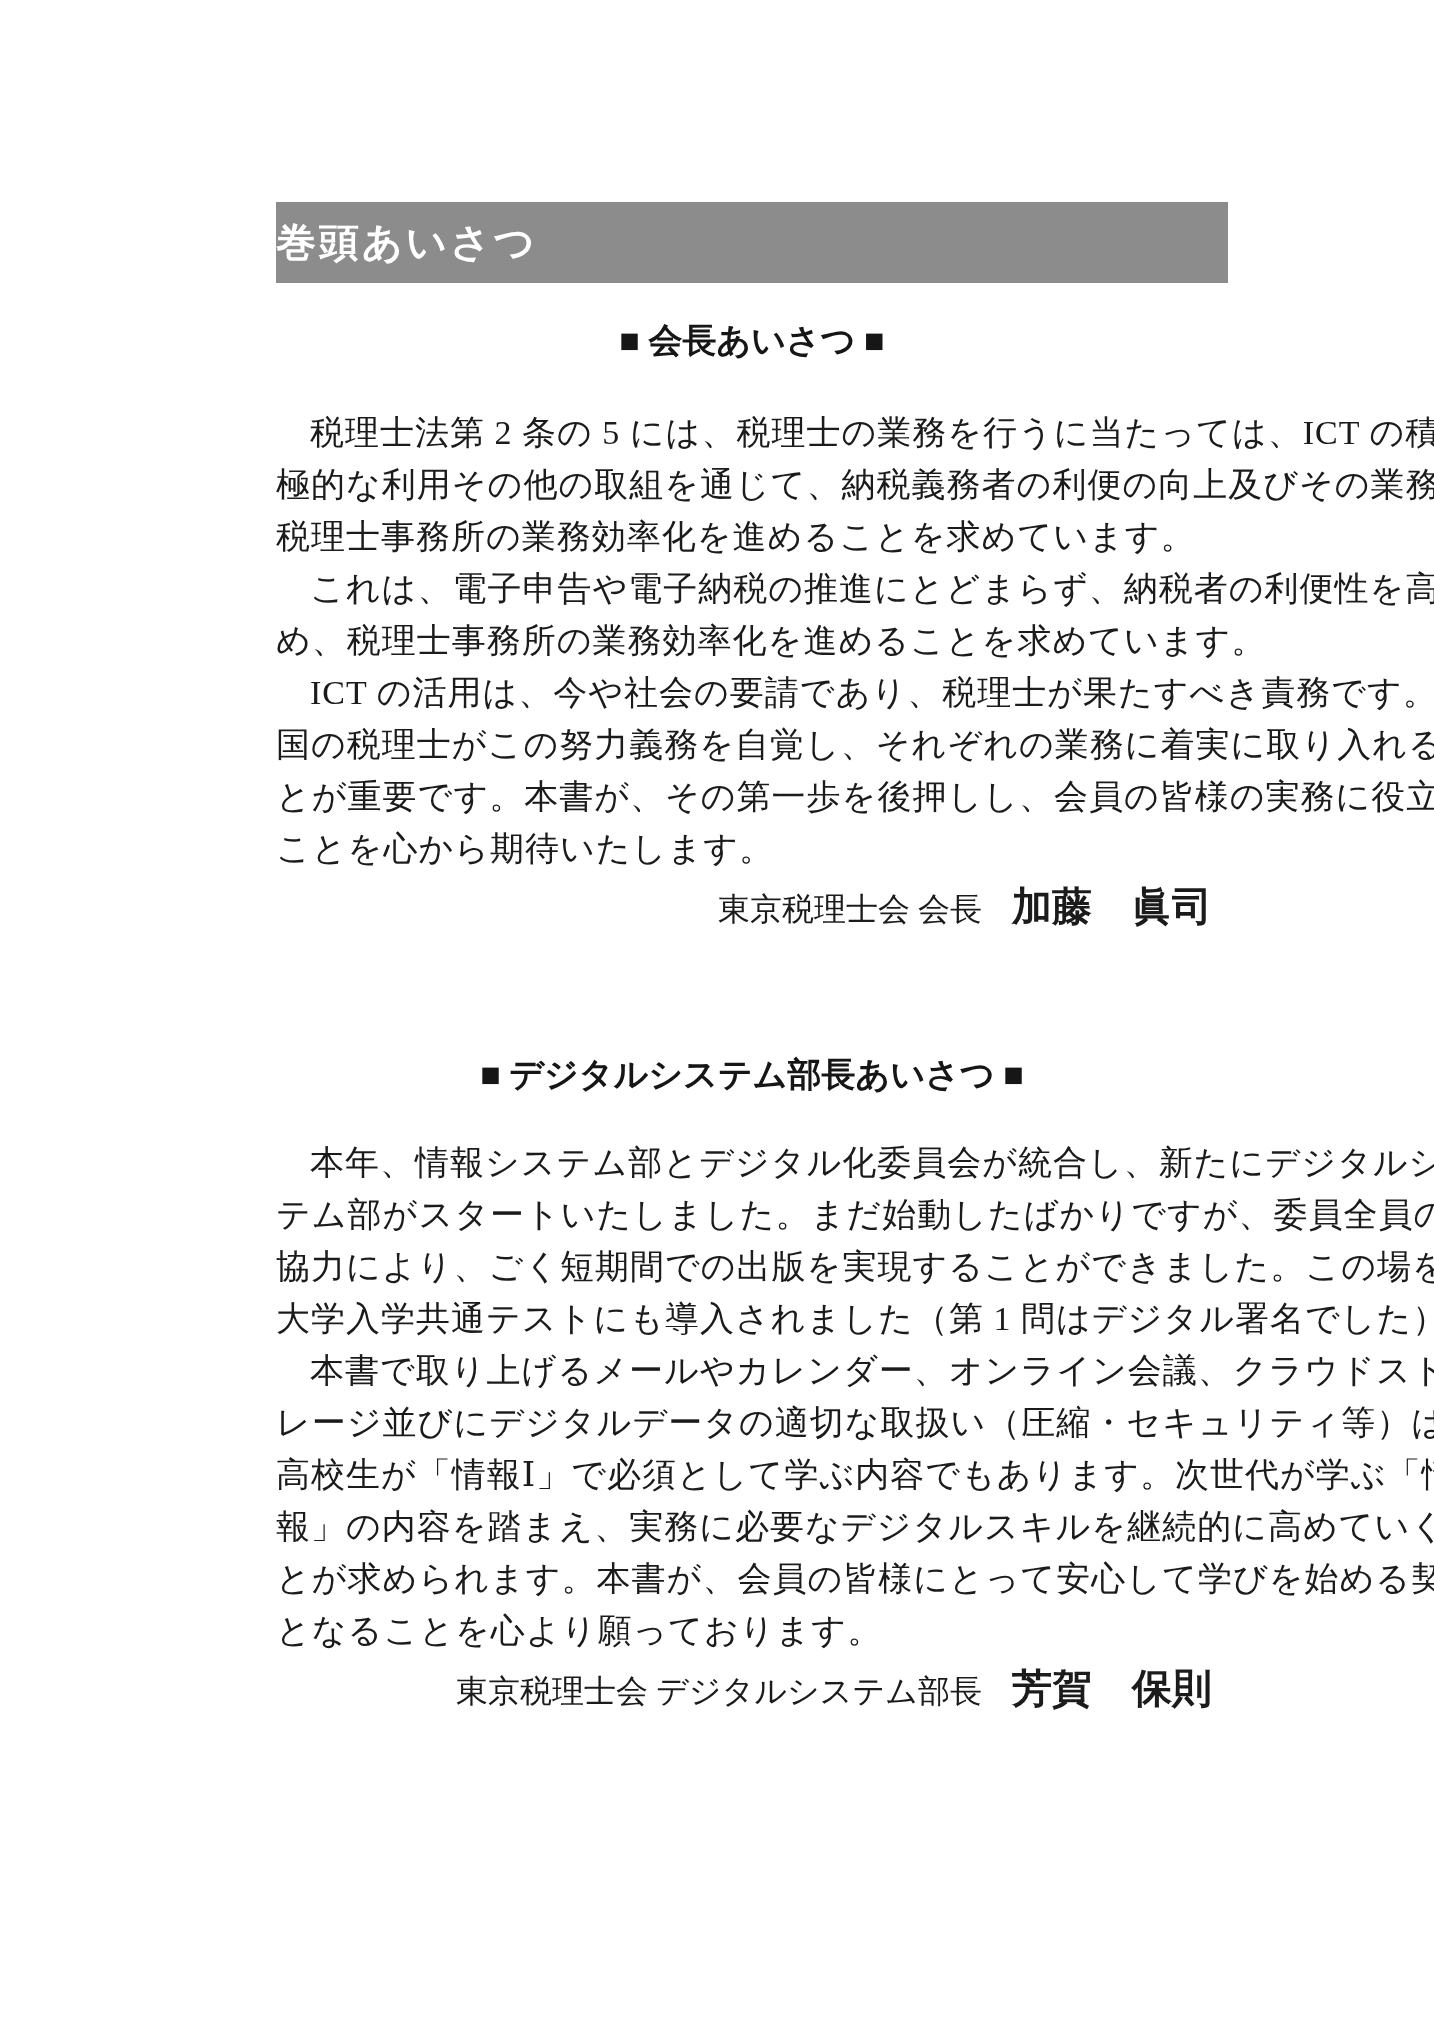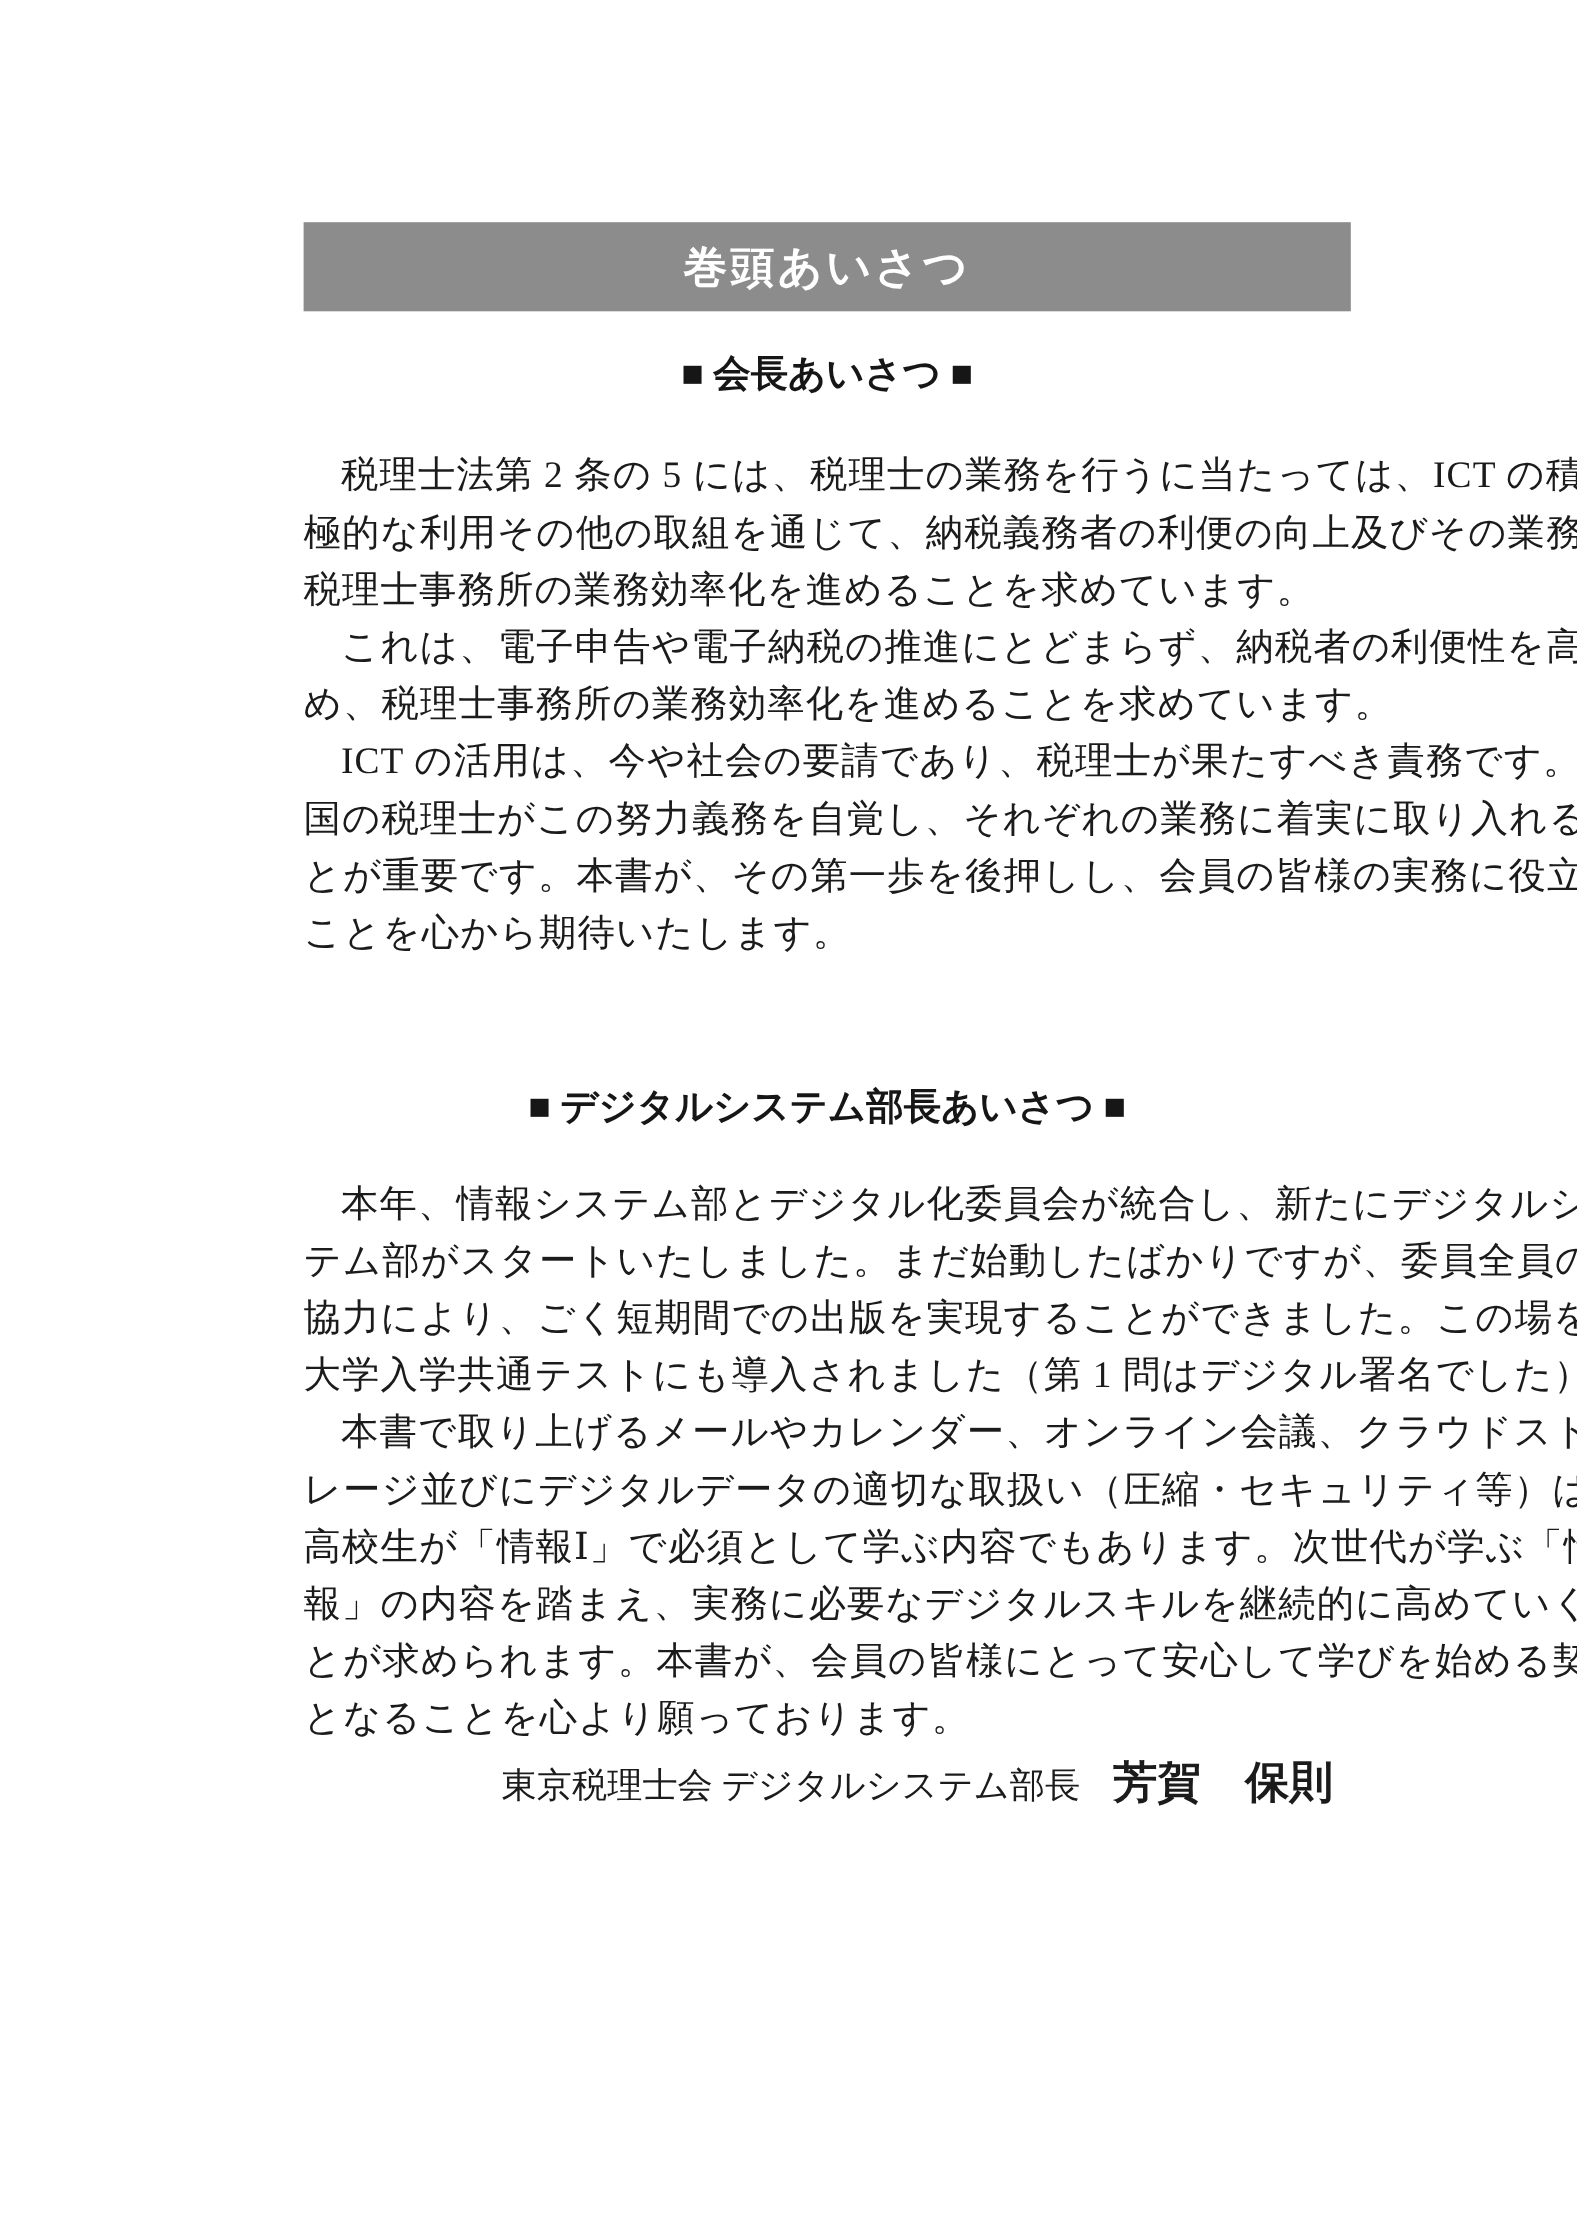--- a/index.html
+++ b/index.html
@@ -15,21 +15,20 @@
   .content {
     margin-left: 276px;
     width: 952px;
   }
   .banner {
     height: 81px;
     margin-top: 202px;
     background: #8c8c8c;
     display: flex;
     align-items: center;
-    justify-content: center;
   }
   .banner-title {
     color: #ffffff;
     font-family: "Liberation Sans", "DejaVu Sans", sans-serif;
     font-weight: bold;
     font-size: 40px;
     letter-spacing: 3px;
   }
   .section-heading {
     margin: 40px 0 0 0;
@@ -88,20 +87,24 @@
           <span class="line first">これは、電子申告や電子納税の推進にとどまらず、納税者の利便性を高</span>
           <span class="line">め、税理士事務所の業務効率化を進めることを求めています。</span>
         </p>
         <p class="para">
           <span class="line first">ICT の活用は、今や社会の要請であり、税理士が果たすべき責務です。全</span>
           <span class="line">国の税理士がこの努力義務を自覚し、それぞれの業務に着実に取り入れるこ</span>
           <span class="line">とが重要です。本書が、その第一歩を後押しし、会員の皆様の実務に役立つ</span>
           <span class="line">ことを心から期待いたします。</span>
         </p>
       </div>
+      <div class="signature">
+        <span class="sig-role">東京税理士会 会長</span>
+        <span class="sig-name">加藤　眞司</span>
+      </div>
     </section>
 
     <section class="sec2">
       <h2 class="section-heading">■ デジタルシステム部長あいさつ ■</h2>
       <div class="section-body">
         <p class="para">
           <span class="line first">本年、情報システム部とデジタル化委員会が統合し、新たにデジタルシス</span>
           <span class="line">テム部がスタートいたしました。まだ始動したばかりですが、委員全員のご</span>
           <span class="line">協力により、ごく短期間での出版を実現することができました。この場を借</span>
         </p>

